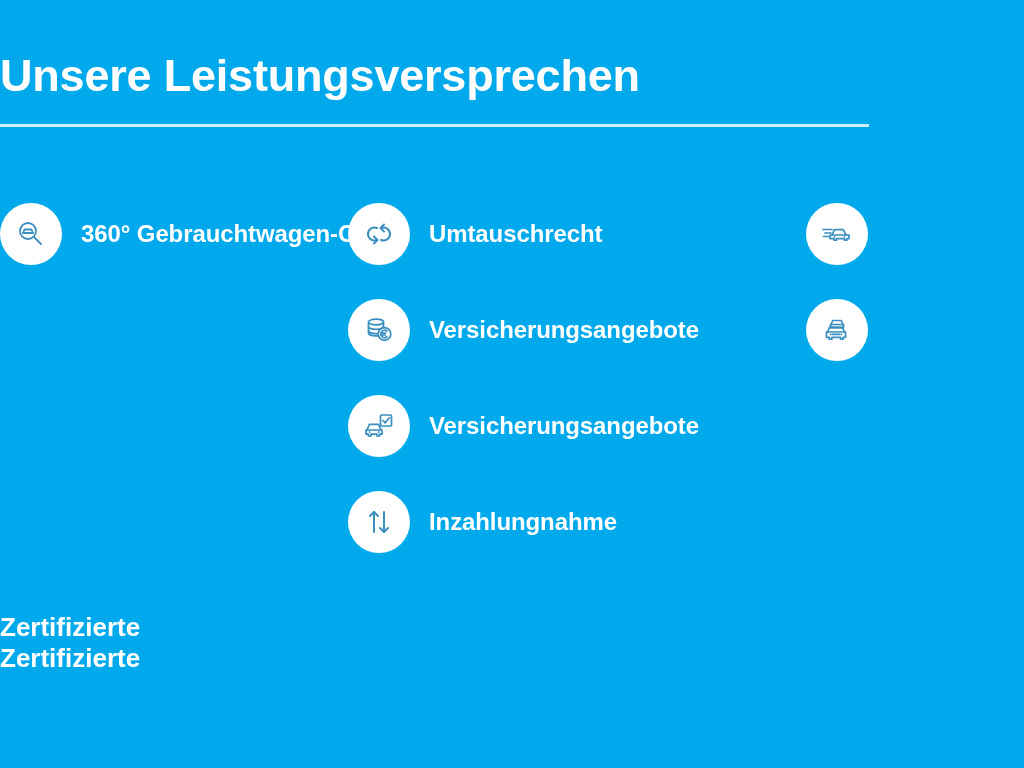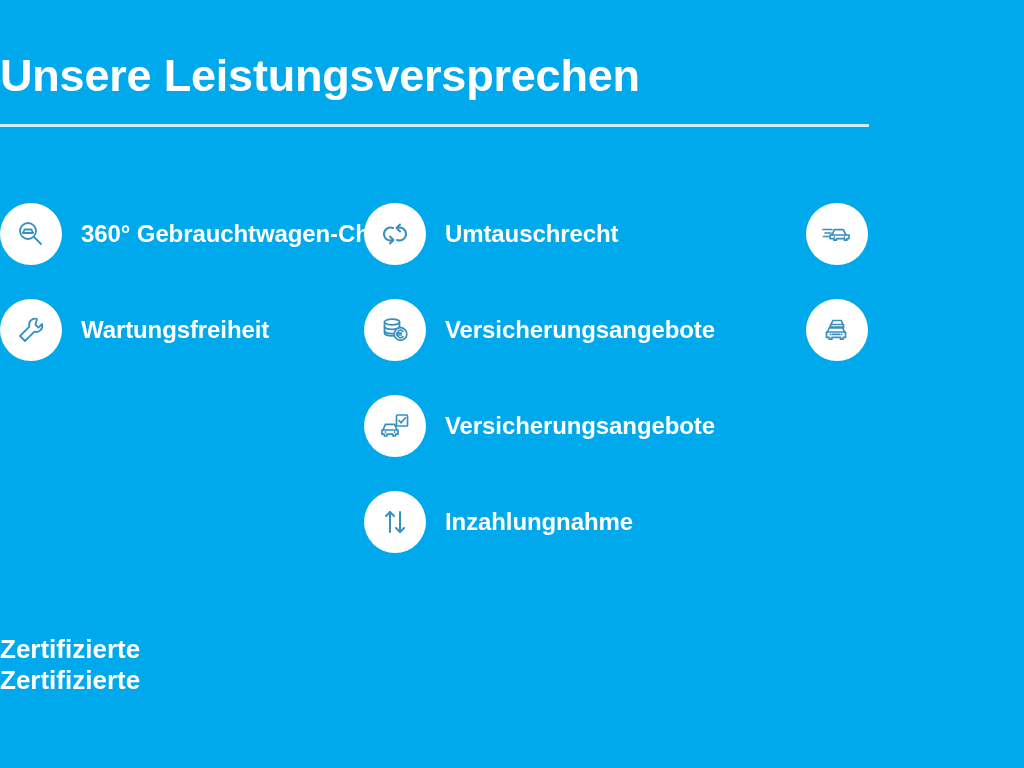--- a/index.html
+++ b/index.html
@@ -51,21 +51,21 @@
     height:3px;
     background:#d8f0fb;
     opacity:.95;
   }
   
   .column {
     position:absolute;
     top:186px;
   }
   #col-1 { left:84px;  width:360px; }
-  #col-2 { left:448px; width:360px; }
+  #col-2 { left:432px; width:360px; }
   #col-3 { left:890px; width:330px; }
 
   .promise-row {
     display:flex;
     align-items:center;
     height:96px;
   }
   .icon-badge {
     width:62px; height:62px;
     min-width:62px;
@@ -86,21 +86,21 @@
     line-height:1.1;
   }
   
   #col-1 .promise-row { padding-left:0; }
   #col-1 .icon-badge { margin-right:19px; }
 
   
   #brand-block {
     position:absolute;
     left:84px;
-    top:634px;
+    top:612px;
     width:420px;
   }
   .brand-line {
     color:#ffffff;
     font-size:26px;
     font-weight:bold;
     line-height:1.18;
     white-space:nowrap;
   }
 </style>
@@ -124,28 +124,20 @@
             <line x1="20" y1="20" x2="27" y2="27"></line>
             <path d="M9 16 l1.5-3.5 h7 L19 16"></path>
             <line x1="9" y1="16" x2="19" y2="16"></line>
           </svg>
         </span>
         <span class="promise-label">360° Gebrauchtwagen-Check</span>
       </div>
 
 
 
-      <div class="promise-row">
-        <span class="icon-badge">
-          <svg width="34" height="34" viewBox="0 0 34 34" fill="none" stroke="#3a8fbf" stroke-width="1.8" stroke-linecap="round" stroke-linejoin="round">
-            <path d="M23 6 a6 6 0 0 0-7.6 7.6 L6 23 l5 5 9.4-9.4 A6 6 0 0 0 28 11 l-3.6 3.6 -3-3 Z"></path>
-          </svg>
-        </span>
-        <span class="promise-label">Wartungsfreiheit</span>
-      </div>
     </div>
 
     <div class="column" id="col-2">
 
       <div class="promise-row">
         <span class="icon-badge">
           <svg width="36" height="36" viewBox="0 0 36 36" fill="none" stroke="#3a8fbf" stroke-width="2" stroke-linecap="round" stroke-linejoin="round">
             <path d="M16 12 A6.5 6.5 0 1 0 16 24"></path>
             <path d="M20 24 A6.5 6.5 0 1 0 20 12"></path>
             <polyline points="13,20.5 16.5,24 13,27.5"></polyline>

